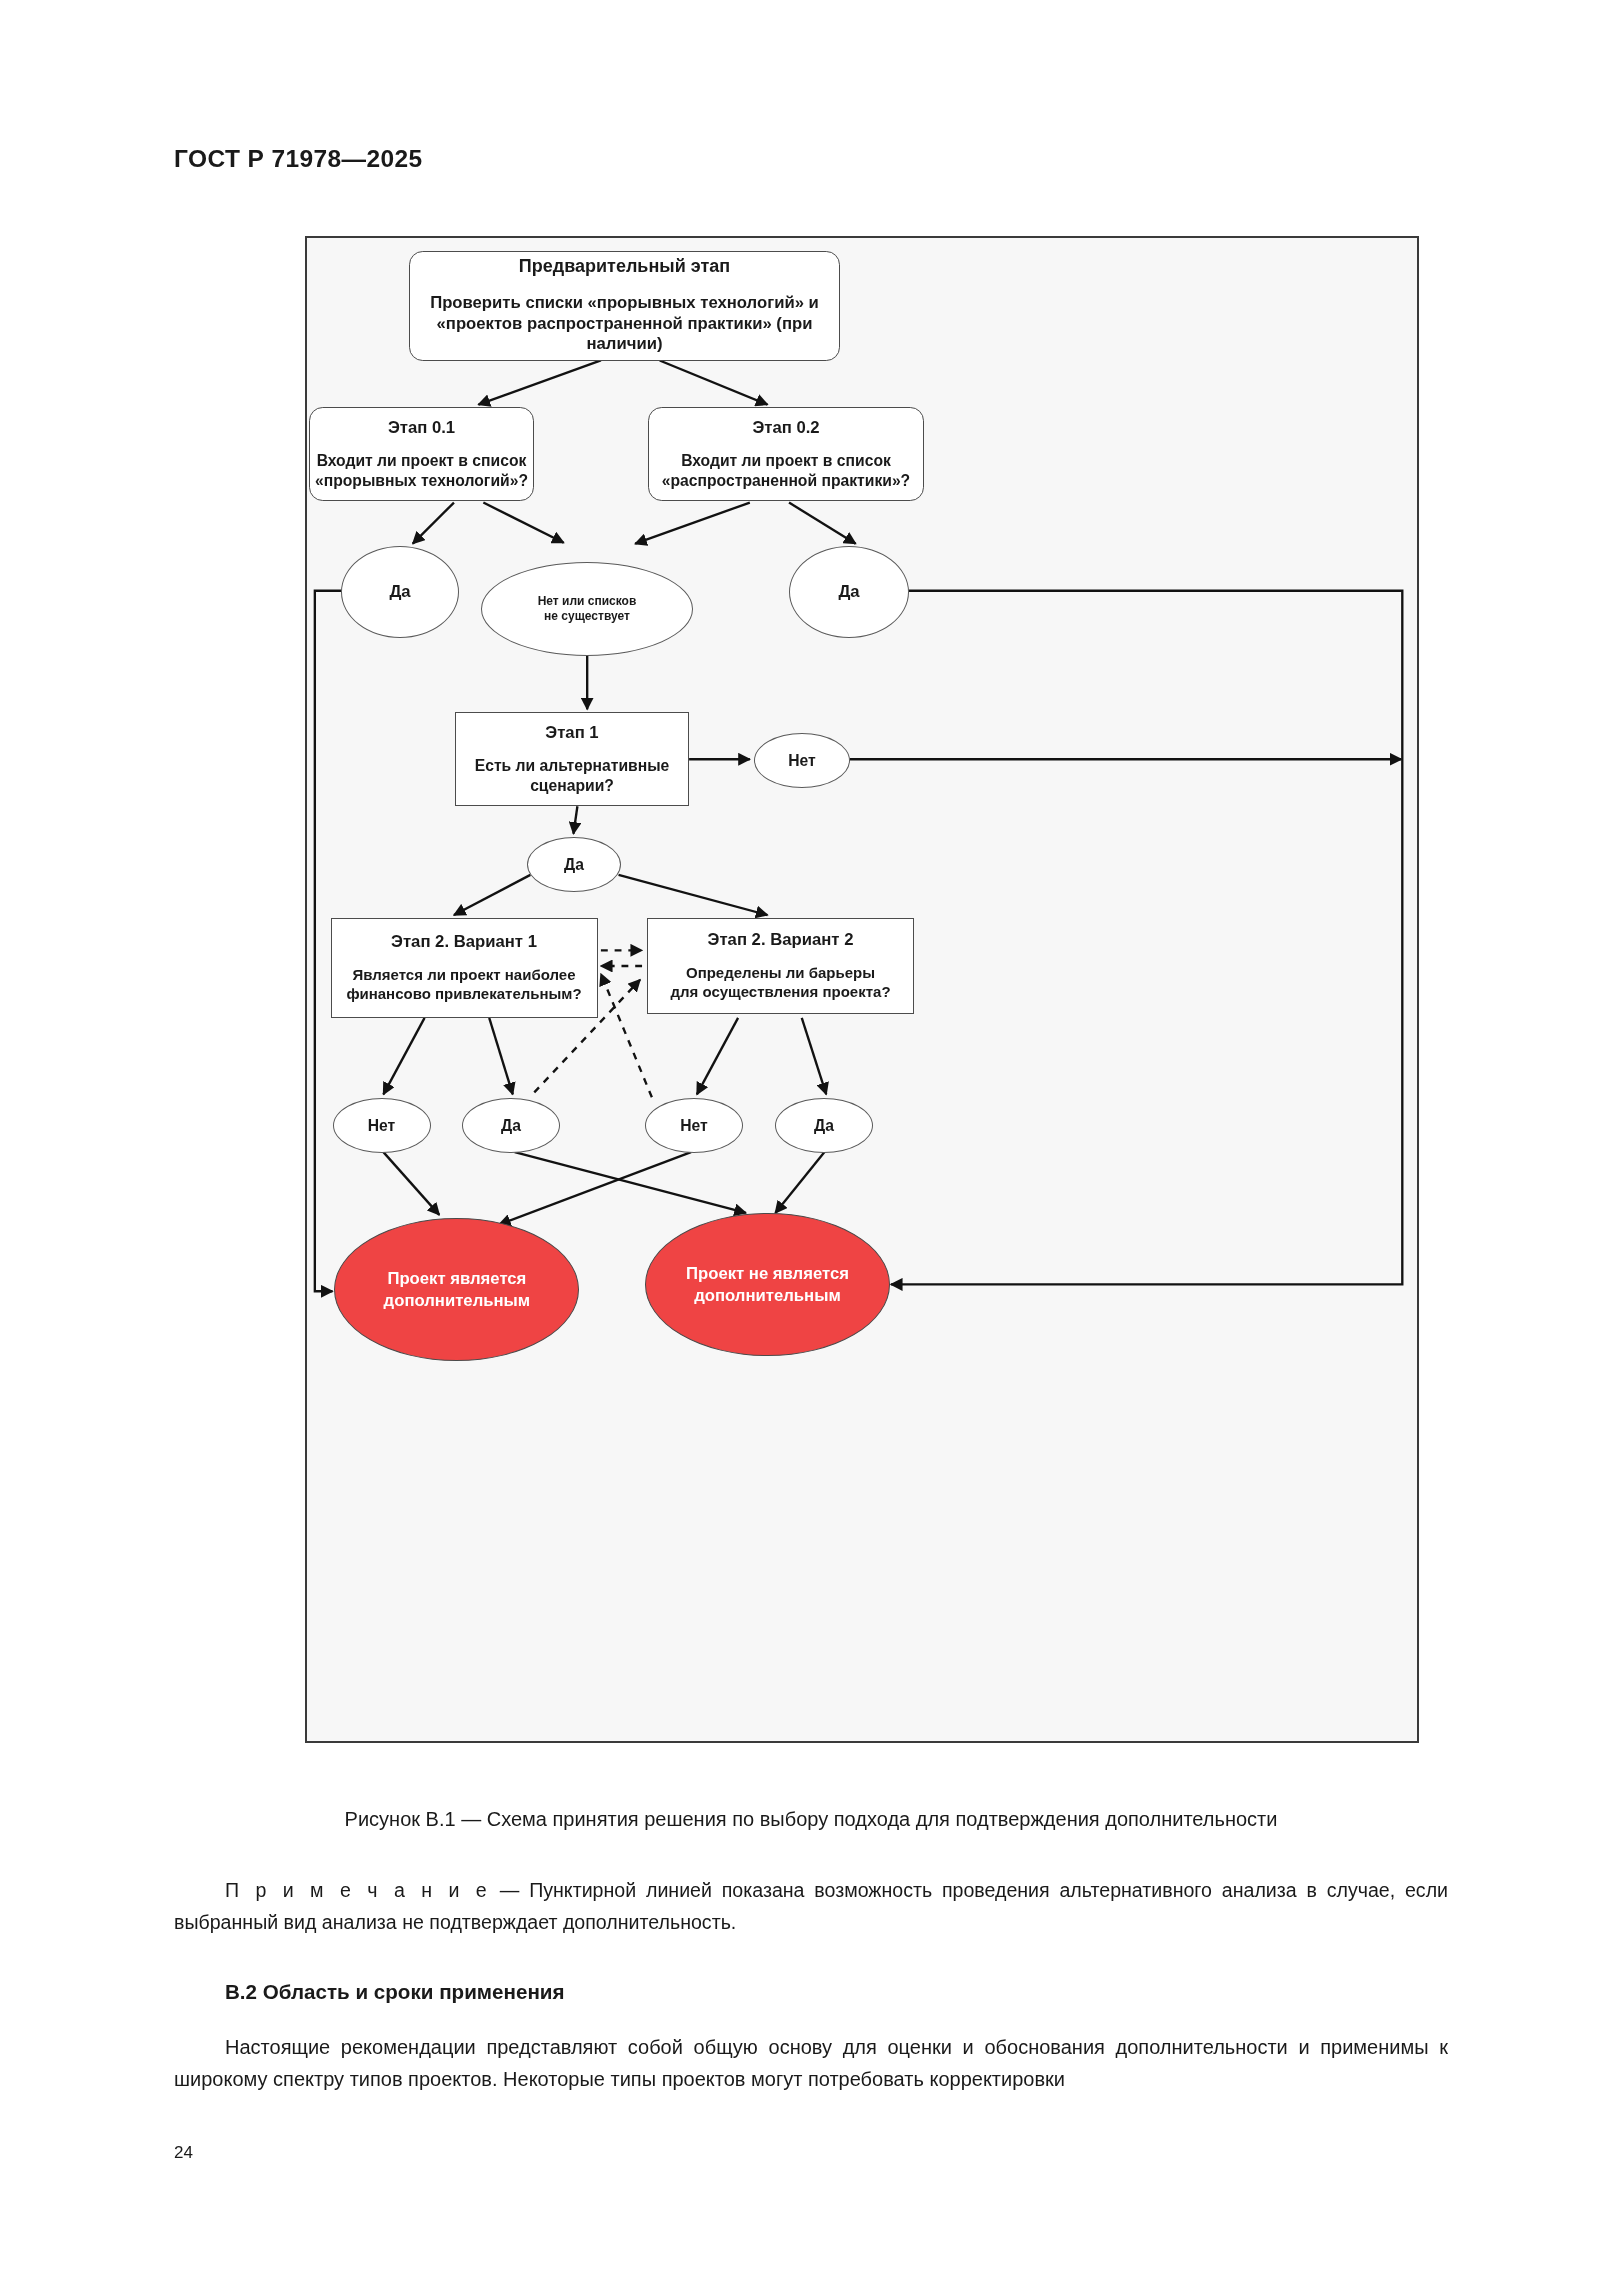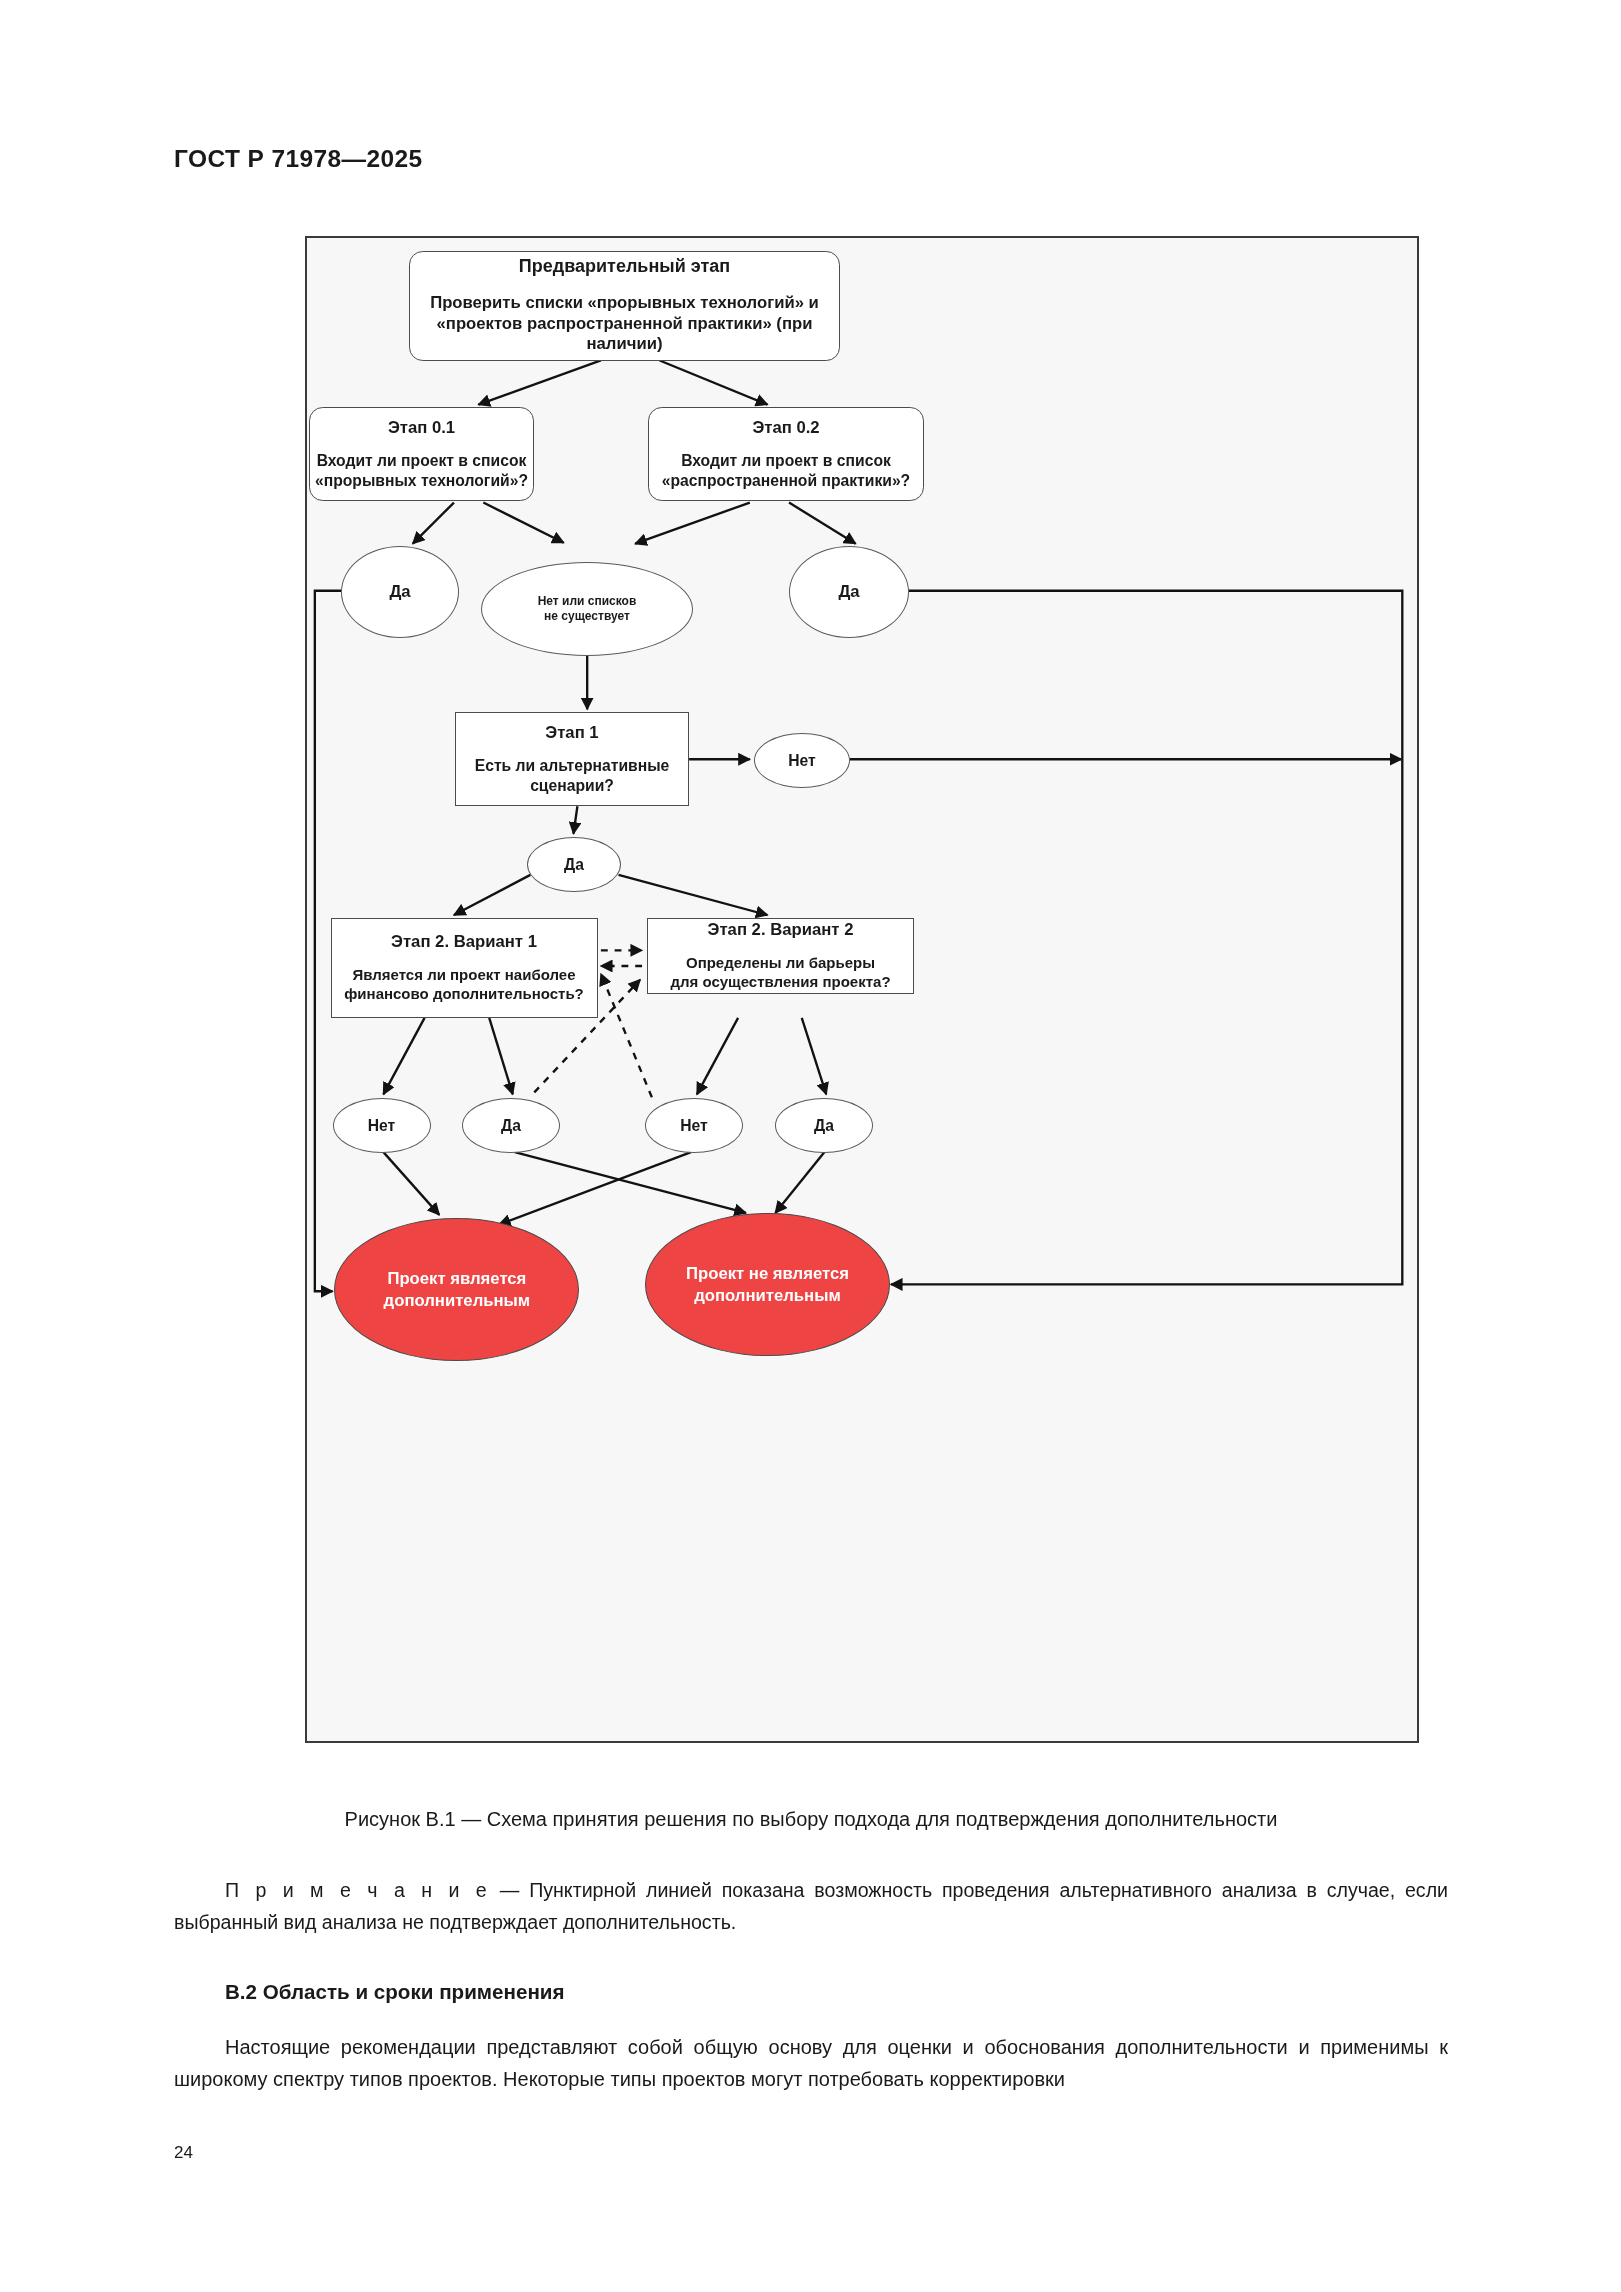--- a/index.html
+++ b/index.html
@@ -147,21 +147,21 @@
   }
 
   #node-variant1 {
     left: 23.5px; top: 680px; width: 267px; height: 100px;
     font-size: 15px;
   }
   #node-variant1 .n-title { font-size: 16.7px; margin-bottom: 13.7px; }
   #node-variant1 .n-body  { font-size: 15px; line-height: 1.25; }
 
   #node-variant2 {
-    left: 340px; top: 680px; width: 267px; height: 76px;
+    left: 340px; top: 680px; width: 267px; height: 96px;
     font-size: 15px;
   }
   #node-variant2 .n-title { font-size: 16.7px; margin-bottom: 13.7px; }
   #node-variant2 .n-body  { font-size: 15px; line-height: 1.25; text-align: center; }
 
   #node-v1-no {
     left: 25.5px; top: 860px; width: 98px; height: 55px;
     font-size: 15.7px;
   }
   #node-v1-yes {
@@ -366,21 +366,21 @@
   </div>
 
   <div class="node ellipse" id="node-stage1-yes">
     <div class="n-body">Да</div>
   </div>
 
   <div class="node box" id="node-variant1">
     <div class="n-title">Этап 2. Вариант 1</div>
     <div class="n-body">
       <div>Является ли проект наиболее</div>
-      <div>финансово дополнительность?</div>
+      <div>финансово привлекательным?</div>
     </div>
   </div>
 
   <div class="node box" id="node-variant2">
     <div class="n-title">Этап 2. Вариант 2</div>
     <div class="n-body">
       <div>Определены ли барьеры</div>
       <div>для осуществления проекта?</div>
     </div>
   </div>

